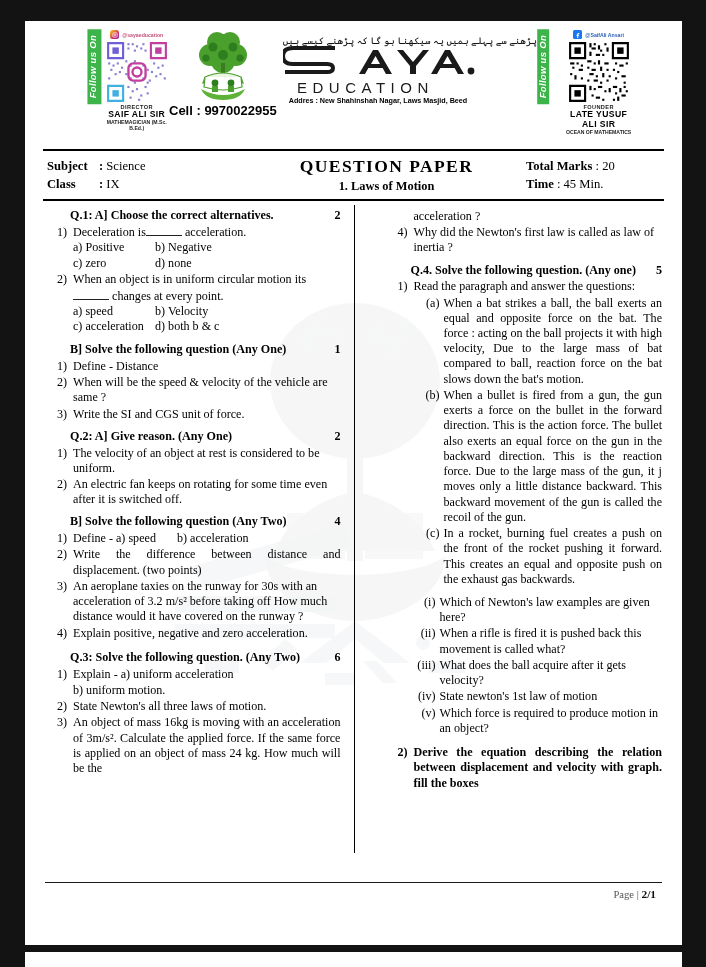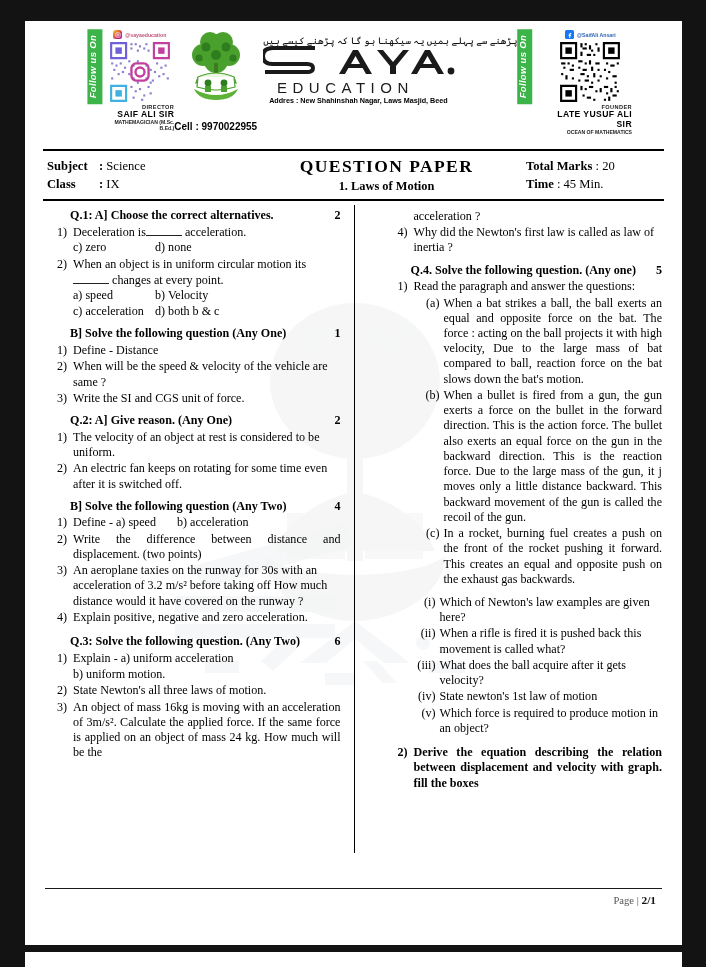--- a/index.html
+++ b/index.html
@@ -82,34 +82,34 @@
     background: linear-gradient(135deg,#f9d423,#e6683c 40%,#bc1888 75%,#8a3ab9);
     display: flex; align-items: center; justify-content: center;
   }
   .fb-badge {
     width: 9px; height: 9px; border-radius: 1.5px;
     background: #1877f2; display: flex;
     align-items: center; justify-content: center;
   }
   .qr-img { display: block; }
   .credit {
-    text-align: right;
+    text-align: center;
     font-family: "Liberation Sans", sans-serif;
     line-height: 1.12;
     margin-top: 1px;
   }
   .credit .c1 { font-size: 5.6px; font-weight: bold; letter-spacing: .4px; color: #1c1c1c; }
   .credit .c2 { font-size: 8.6px; font-weight: bold; letter-spacing: .4px; color: #000; }
   .credit .c3 { font-size: 5.1px; font-weight: bold; color: #222; }
 
   .tree-block { display: flex; flex-direction: column; align-items: center; }
   .cellline {
     font-family: "Liberation Sans", sans-serif;
-    font-size: 10px; font-weight: bold; color: #000;
-    white-space: nowrap; margin-top: 18px;
+    font-size: 13px; font-weight: bold; color: #000;
+    white-space: nowrap; margin-top: 0;
   }
   .addrline {
     font-family: "Liberation Sans", sans-serif;
     font-size: 7.2px; font-weight: bold; color: #000;
     white-space: nowrap;
   }
   .urdu {
     font-size: 9.5px; color: #111; text-align: center;
     direction: rtl; white-space: nowrap;
   }
@@ -179,21 +179,21 @@
   .opts { display: flex; font-size: 12.1px; line-height: 1.3; margin-top: 0px; }
   .opts .o { }
   .opts .oa { flex: 0 0 104px; padding-left: 26px; box-sizing: border-box; }
   .opts .ob { flex: 1; padding-left: 4px; }
 
   .blank-u { border-bottom: 1px solid #222; display: inline-block; width: 36px; }
 
   .indent-1 { padding-left: 26px; }
 
   
-  .footer-wrap { padding: 11px 20px; margin-top: 12px; }
+  .footer-wrap { padding: 11px 20px; margin-top: 6px; }
   .footer-rule { border-top: 1.6px solid #1a1a1a; }
   .footer-txt {
     text-align: right;
     font-size: 10.6px;
     color: #555;
     padding: 5px 6px 0 0;
   }
   .footer-txt b { color: #111; font-size: 11.4px; }
 </style>
 </head>
@@ -486,20 +486,24 @@
       <div class="qhead">
         <span class="qtext">Q.1:  A]  Choose the correct alternatives.</span>
         <span class="marks">2</span>
       </div>
 
       <div class="item">
         <span class="num n-1">1)</span>
         <span class="txt"><span>Deceleration is</span><span class="blank-u"></span> <span>acceleration.</span></span>
       </div>
       <div class="opts">
+        <span class="o oa">a)  Positive</span>
+        <span class="o ob">b)  Negative</span>
+      </div>
+      <div class="opts">
         <span class="o oa">c) zero</span>
         <span class="o ob">d) none</span>
       </div>
 
       <div class="item">
         <span class="num n-1">2)</span>
         <span class="txt">When an object is in uniform circular motion its</span>
       </div>
       <div class="item">
         <span class="num n-1"></span>

